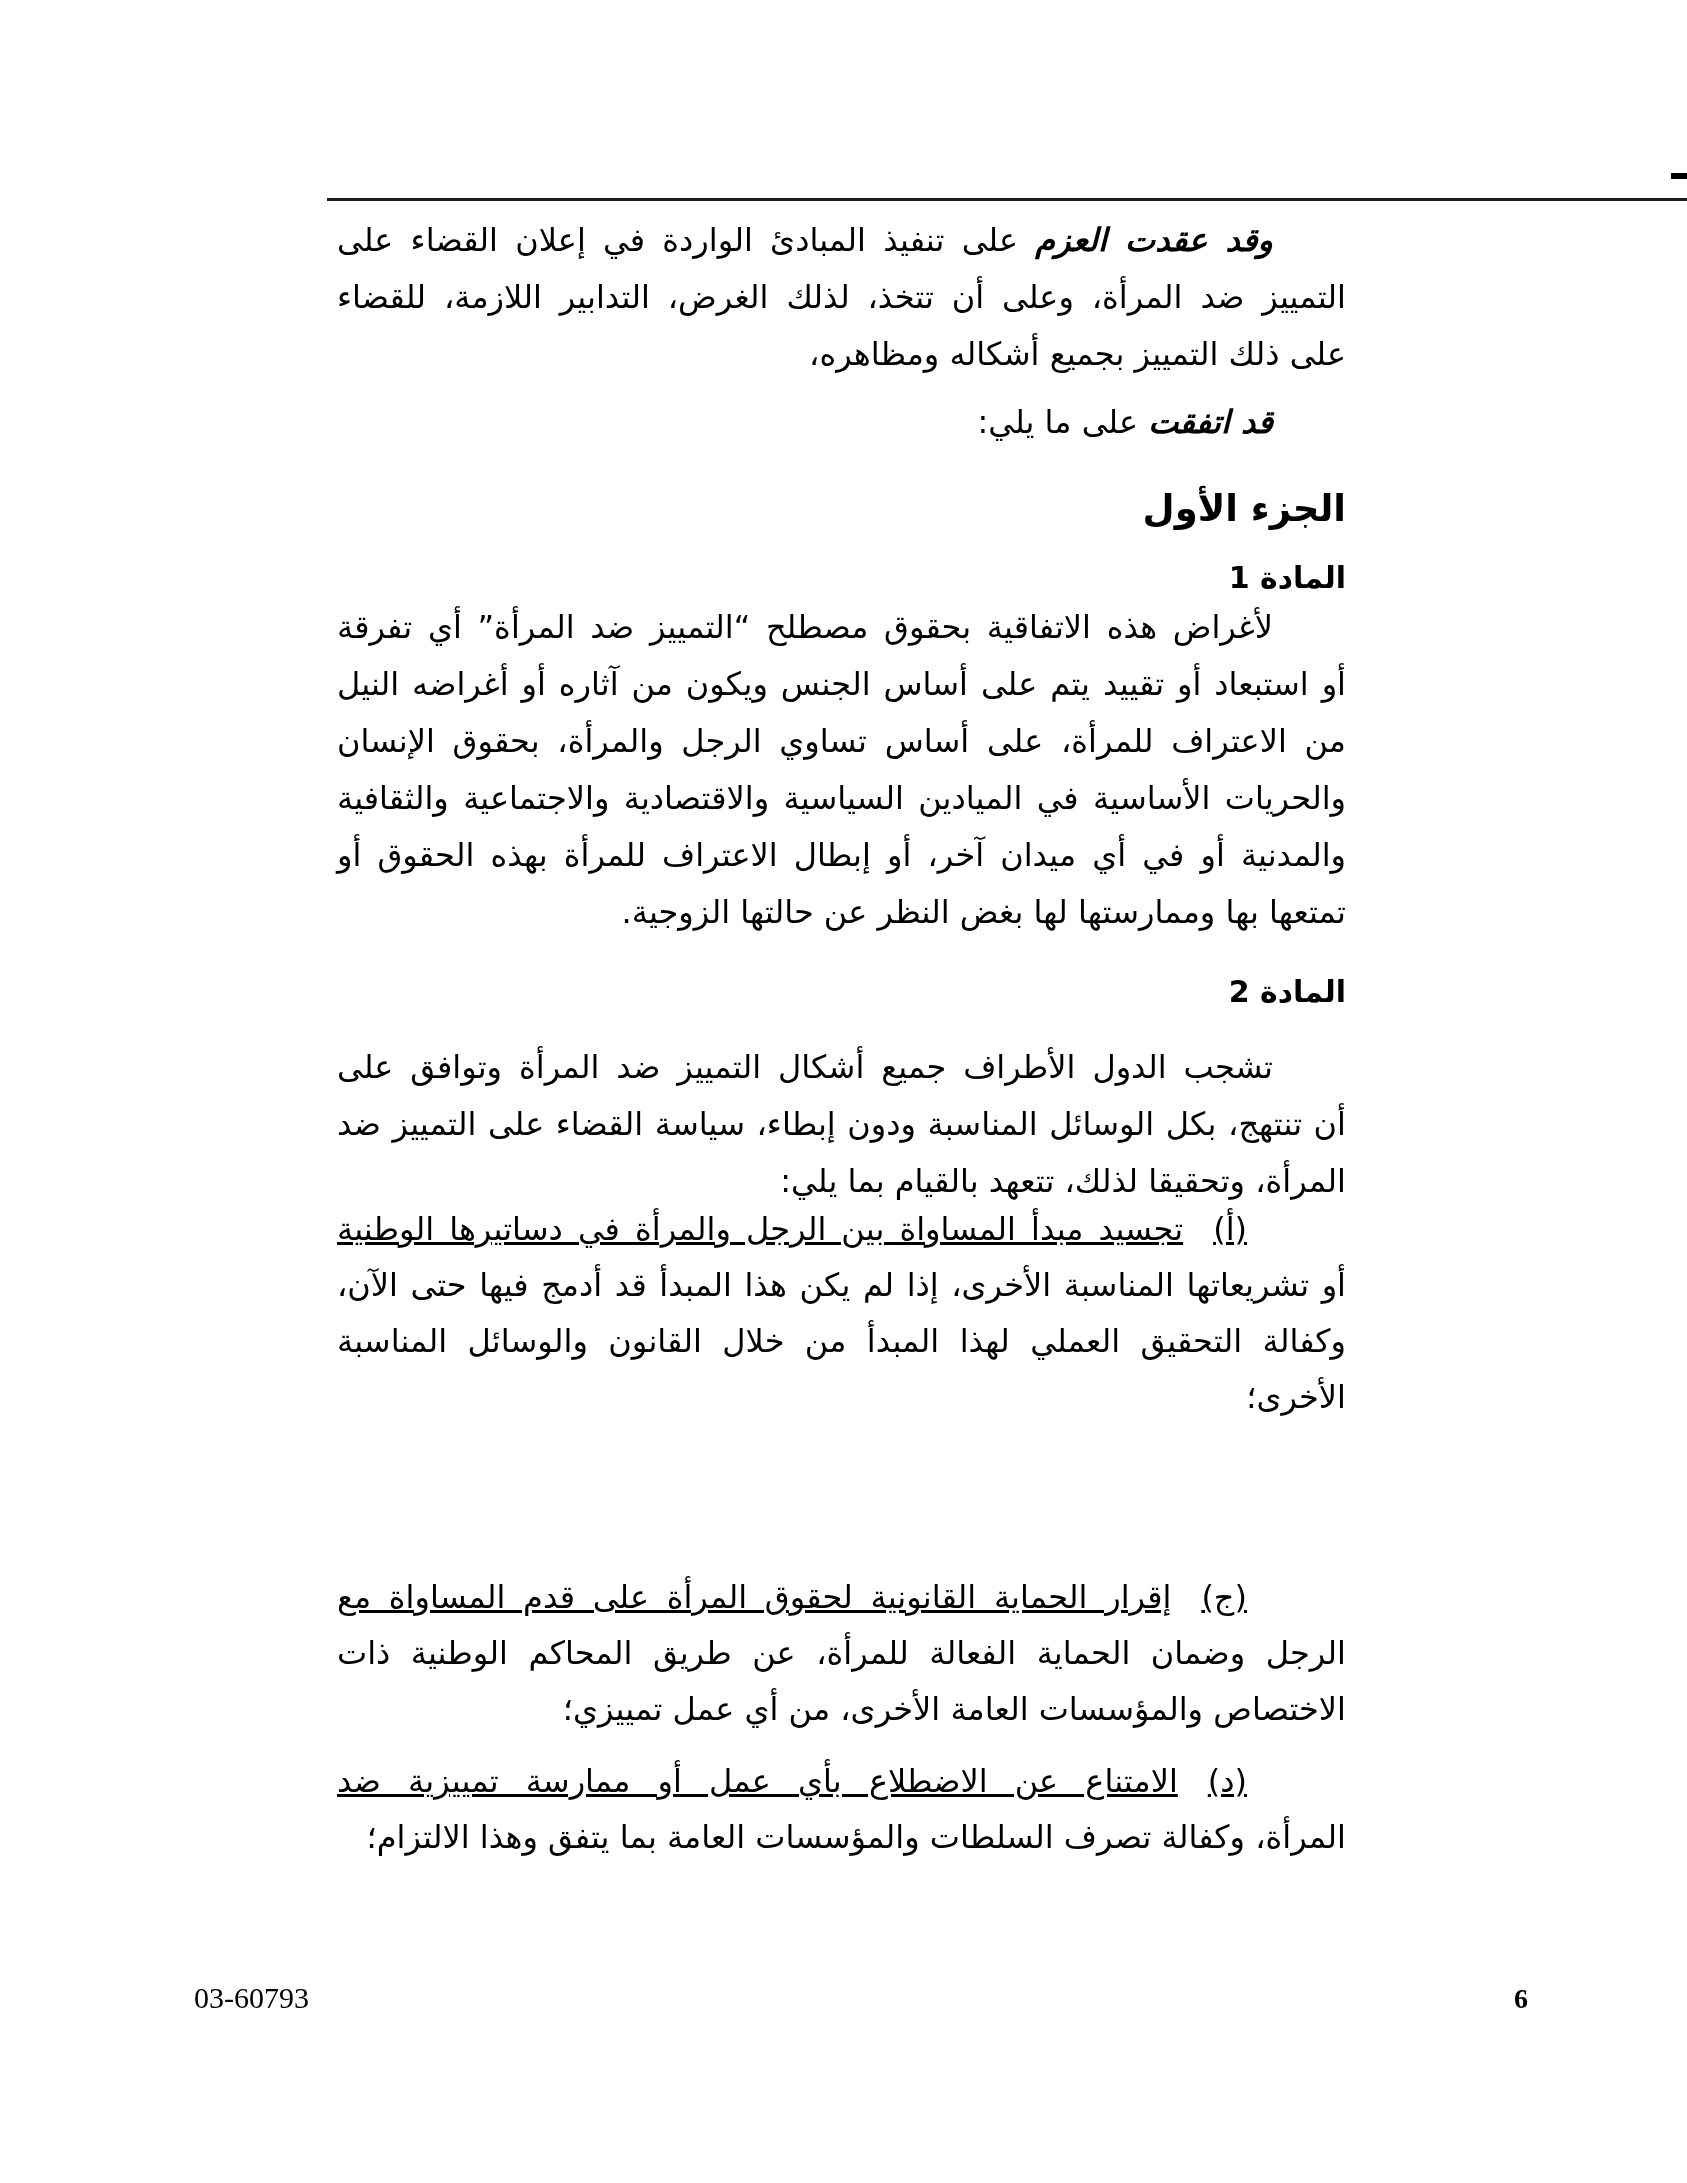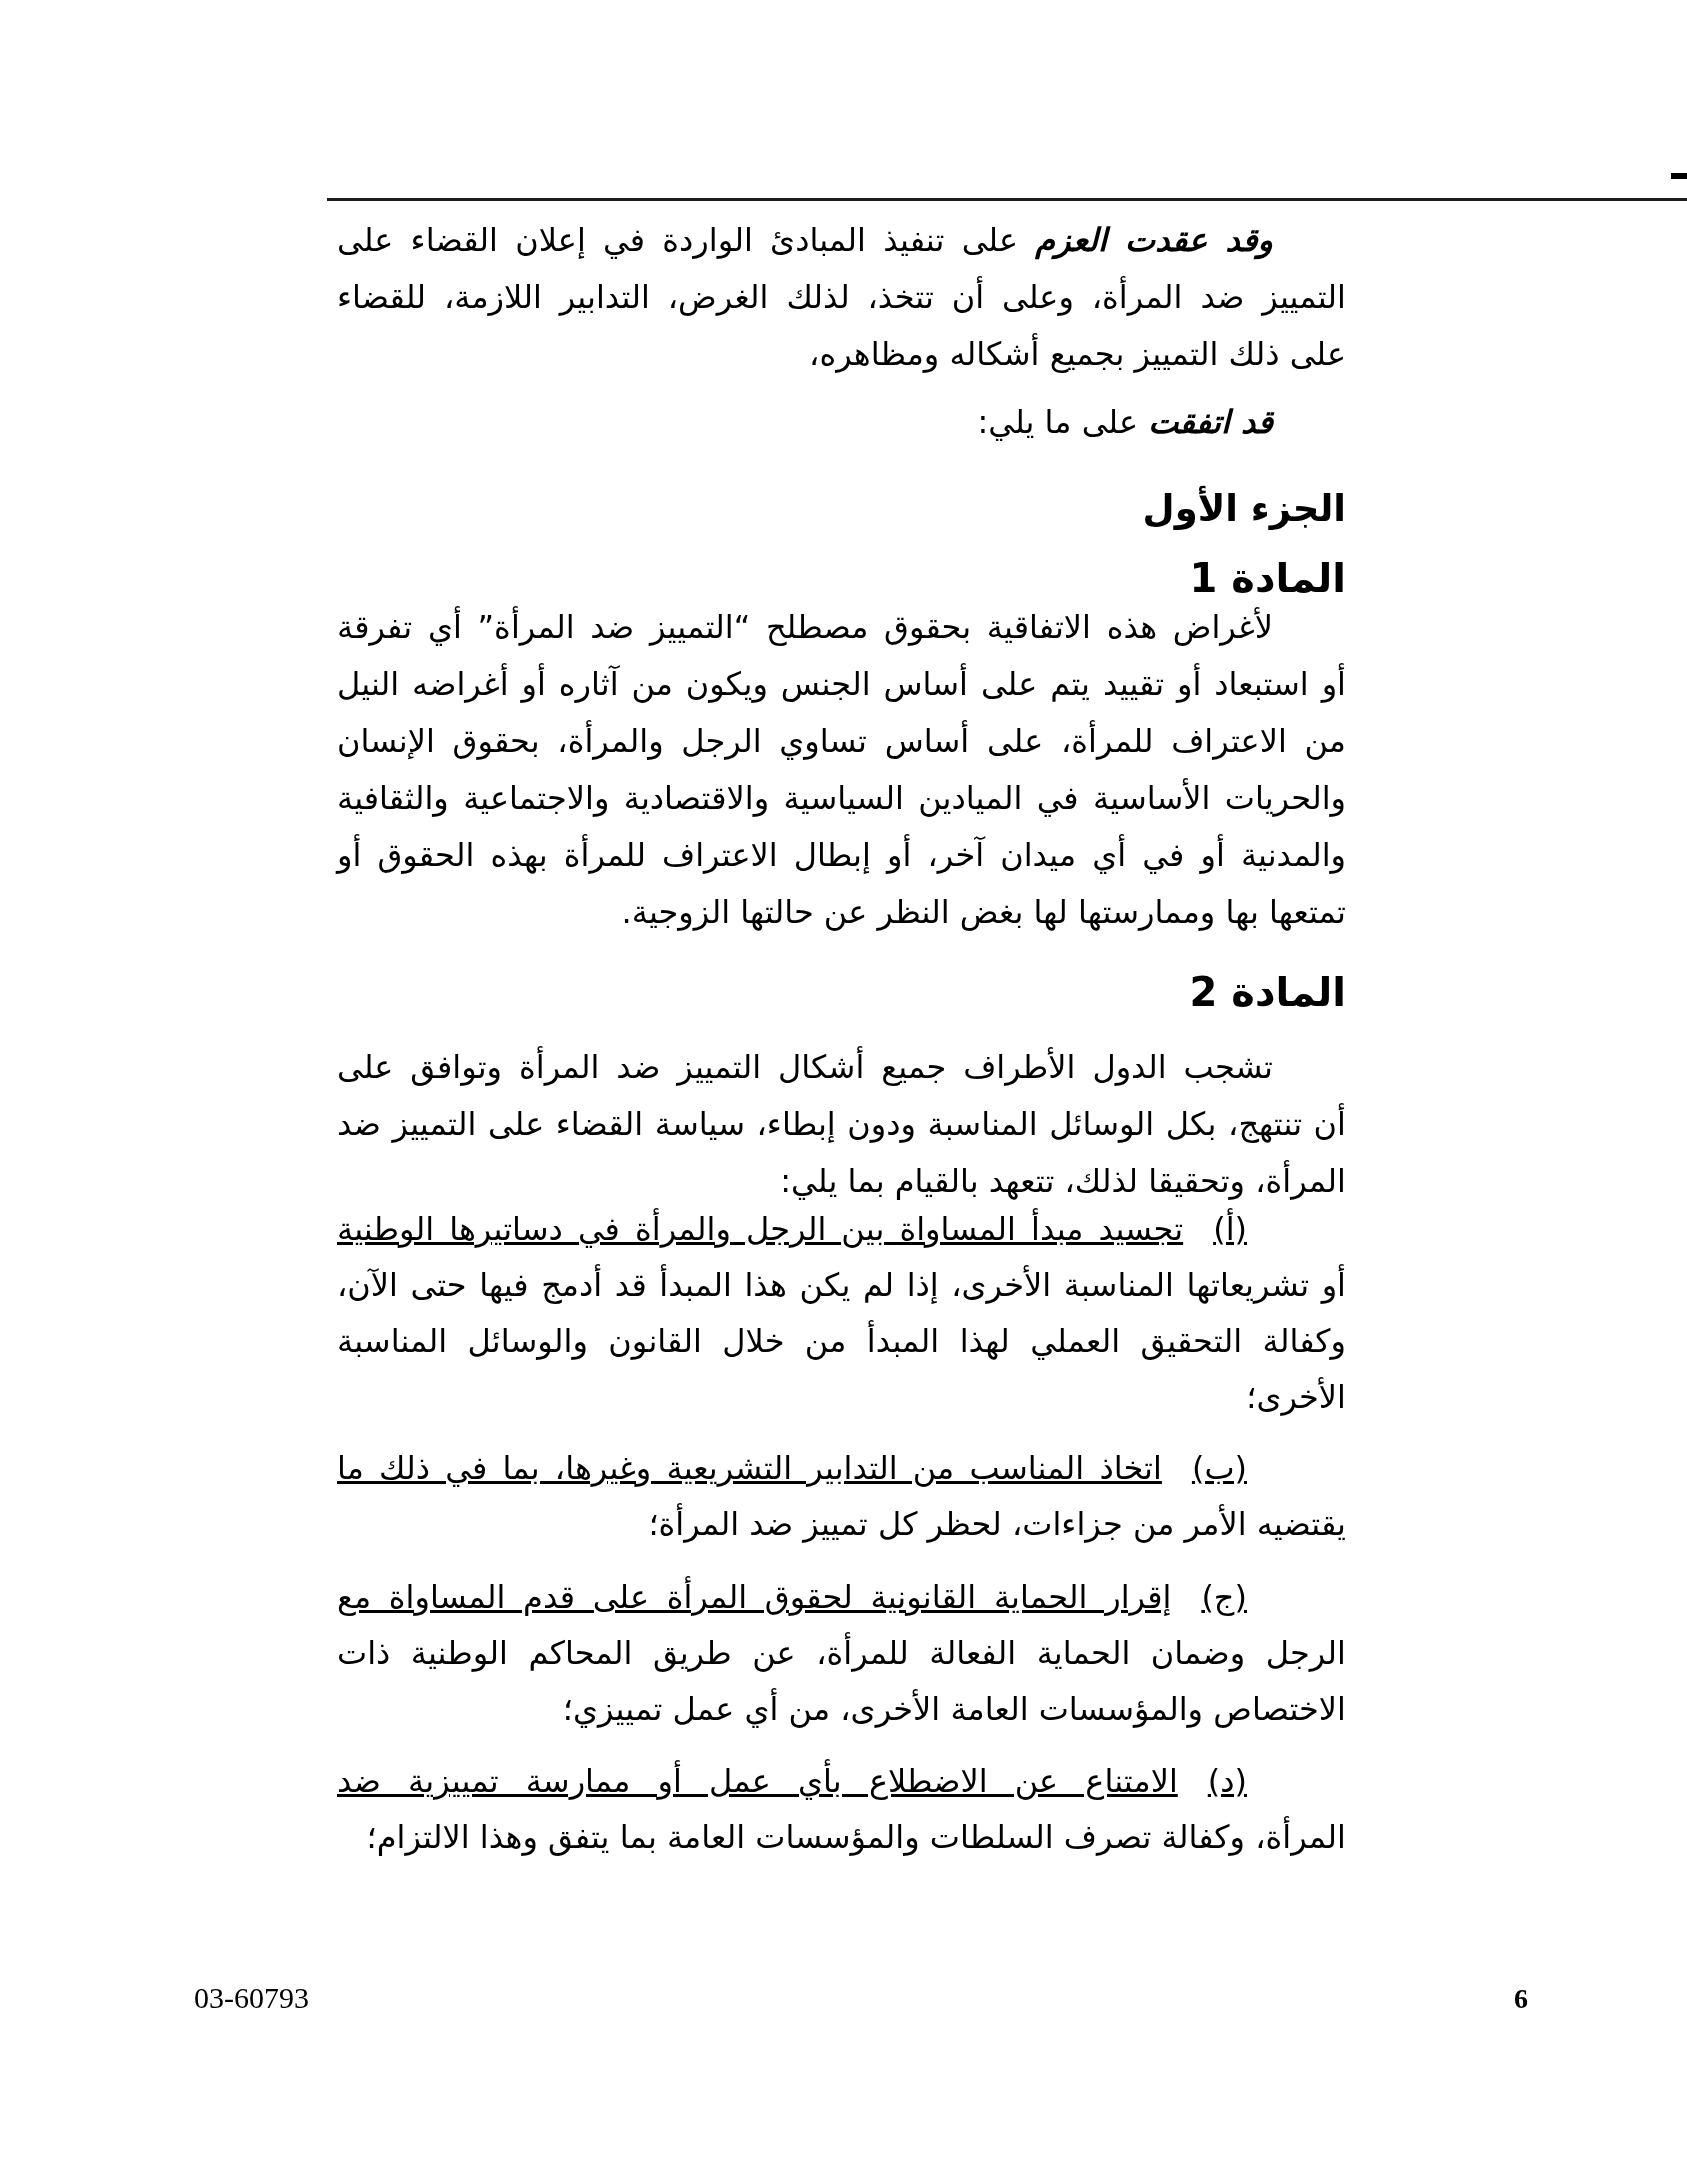--- a/index.html
+++ b/index.html
@@ -22,21 +22,21 @@
   .line.first-indent { padding-right:73px; }
   .line.item-first { padding-right:99px;text-decoration:underline; }
   .lead { font-weight:bold; font-style:italic; }
   .marker-gap { display:inline-block; width:30px; }
 
   .heading {
     position:absolute; right:341px; width:1009px; direction:rtl;
     text-align:right; font-weight:bold;
   }
   .h-part { font-size:37px; line-height:58px; }
-  .h-article { font-size:40px; line-height:40px; }
+  .h-article { font-size:30px; line-height:40px; }
 
   .footer-left {
     position:absolute; left:163px; top:1983px;
     font-family:"Liberation Serif","DejaVu Serif",serif;
     font-size:30px; line-height:30px;margin-left:31px;
   }
   .footer-right {
     position:absolute; right:159px; top:1985px; width:79px; text-align:right;
     font-family:"Liberation Serif","DejaVu Serif",serif;
     font-weight:bold; font-size:28px; line-height:28px;
@@ -81,24 +81,20 @@
       <div class="line last">المرأة، وتحقيقا لذلك، تتعهد بالقيام بما يلي:</div>
     </div>
 
   <div class="block para item" style="top:1201px">
       <div class="line item-first"><span class="marker">(أ)</span><span class="marker-gap"></span><span>تجسيد مبدأ المساواة بين الرجل والمرأة في دساتيرها الوطنية</span></div>
       <div class="line">أو تشريعاتها المناسبة الأخرى، إذا لم يكن هذا المبدأ قد أدمج فيها حتى الآن،</div>
       <div class="line">وكفالة التحقيق العملي لهذا المبدأ من خلال القانون والوسائل المناسبة</div>
       <div class="line last">الأخرى؛</div>
     </div>
 
-  <div class="block para item" style="top:1440px">
-      <div class="line item-first"><span class="marker">(ب)</span><span class="marker-gap"></span><span>اتخاذ المناسب من التدابير التشريعية وغيرها، بما في ذلك ما</span></div>
-      <div class="line last">يقتضيه الأمر من جزاءات، لحظر كل تمييز ضد المرأة؛</div>
-    </div>
 
   <div class="block para item" style="top:1569px">
       <div class="line item-first"><span class="marker">(ج)</span><span class="marker-gap"></span><span>إقرار الحماية القانونية لحقوق المرأة على قدم المساواة مع</span></div>
       <div class="line">الرجل وضمان الحماية الفعالة للمرأة، عن طريق المحاكم الوطنية ذات</div>
       <div class="line last">الاختصاص والمؤسسات العامة الأخرى، من أي عمل تمييزي؛</div>
     </div>
 
   <div class="block para item" style="top:1753px">
       <div class="line item-first"><span class="marker">(د)</span><span class="marker-gap"></span><span>الامتناع عن الاضطلاع بأي عمل أو ممارسة تمييزية ضد</span></div>
       <div class="line last">المرأة، وكفالة تصرف السلطات والمؤسسات العامة بما يتفق وهذا الالتزام؛</div>

